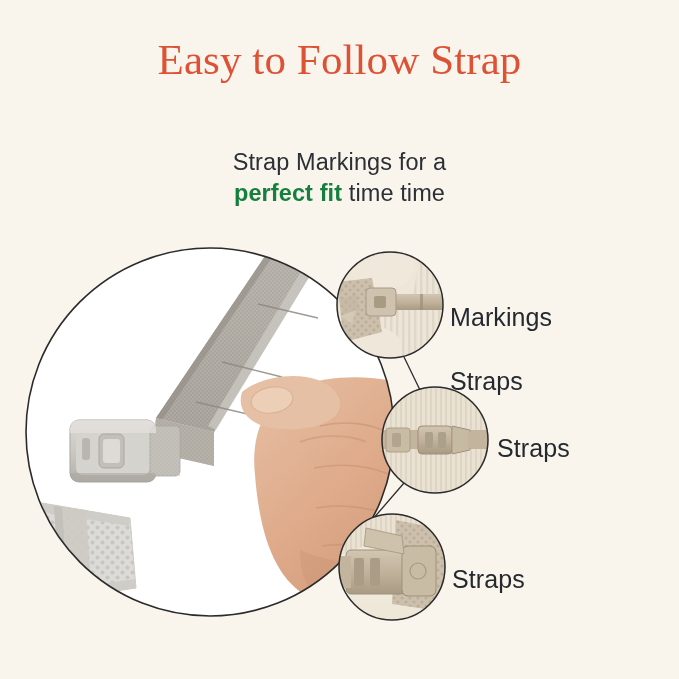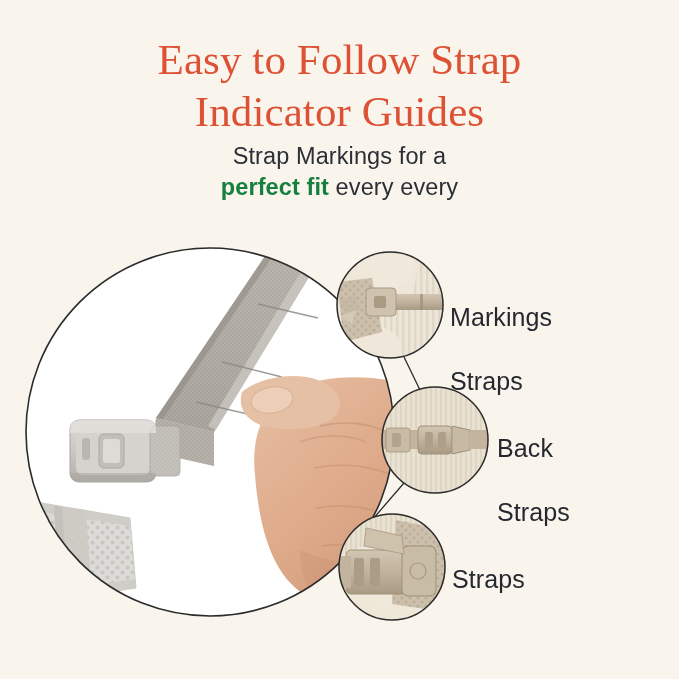--- a/index.html
+++ b/index.html
@@ -37,21 +37,21 @@
     line-height: 52px;
     color: #dd5235;
     letter-spacing: 0.1px;
     font-weight: 400;
     margin: 0;
     padding: 0 70px;
   }
   .subhead-block {
     position: absolute;
     left: 0;
-    top: 141px;
+    top: 147px;
     width: 679px;
     text-align: center;
   }
   .subhead-line {
     font-family: "Liberation Sans", sans-serif;
     font-size: 23.5px;
     line-height: 31px;
     color: #2c2f35;
     font-weight: 400;
     letter-spacing: 0.1px;
@@ -90,26 +90,25 @@
   #label-back     { left: 497px; top: 400px; }
   #label-waist    { left: 452px; top: 531px; }
 </style>
 </head>
 <body>
 
 <div id="infographic">
 
   <div class="headline-block">
     <div class="headline">Easy to Follow Strap</div>
-    <div class="headline">Indicator Guides</div>
   </div>
 
   <div class="subhead-block">
     <div class="subhead-line">Strap Markings for a</div>
-    <div class="subhead-line"><span class="subhead-strong">perfect fit</span><span> every every</span></div>
+    <div class="subhead-line"><span class="subhead-strong">perfect fit</span><span> time time</span></div>
   </div>
 
   <div class="stage">
     <svg width="679" height="440" viewBox="0 0 679 440" xmlns="http://www.w3.org/2000/svg">
       <defs>
 
         <clipPath id="clipMain">
             <circle cx="210" cy="212" r="184"></circle>
           </clipPath>
         <clipPath id="clipShoulder">
@@ -327,21 +326,20 @@
       </g>
     </svg>
   </div>
 
   <div id="label-shoulder" class="callout-label">
     <div>Markings</div>
     <div>Straps</div>
   </div>
 
   <div id="label-back" class="callout-label">
-    <div>Back</div>
     <div>Straps</div>
   </div>
 
   <div id="label-waist" class="callout-label">
     <div>Straps</div>
   </div>
 
 </div>
 
 </body></html>

